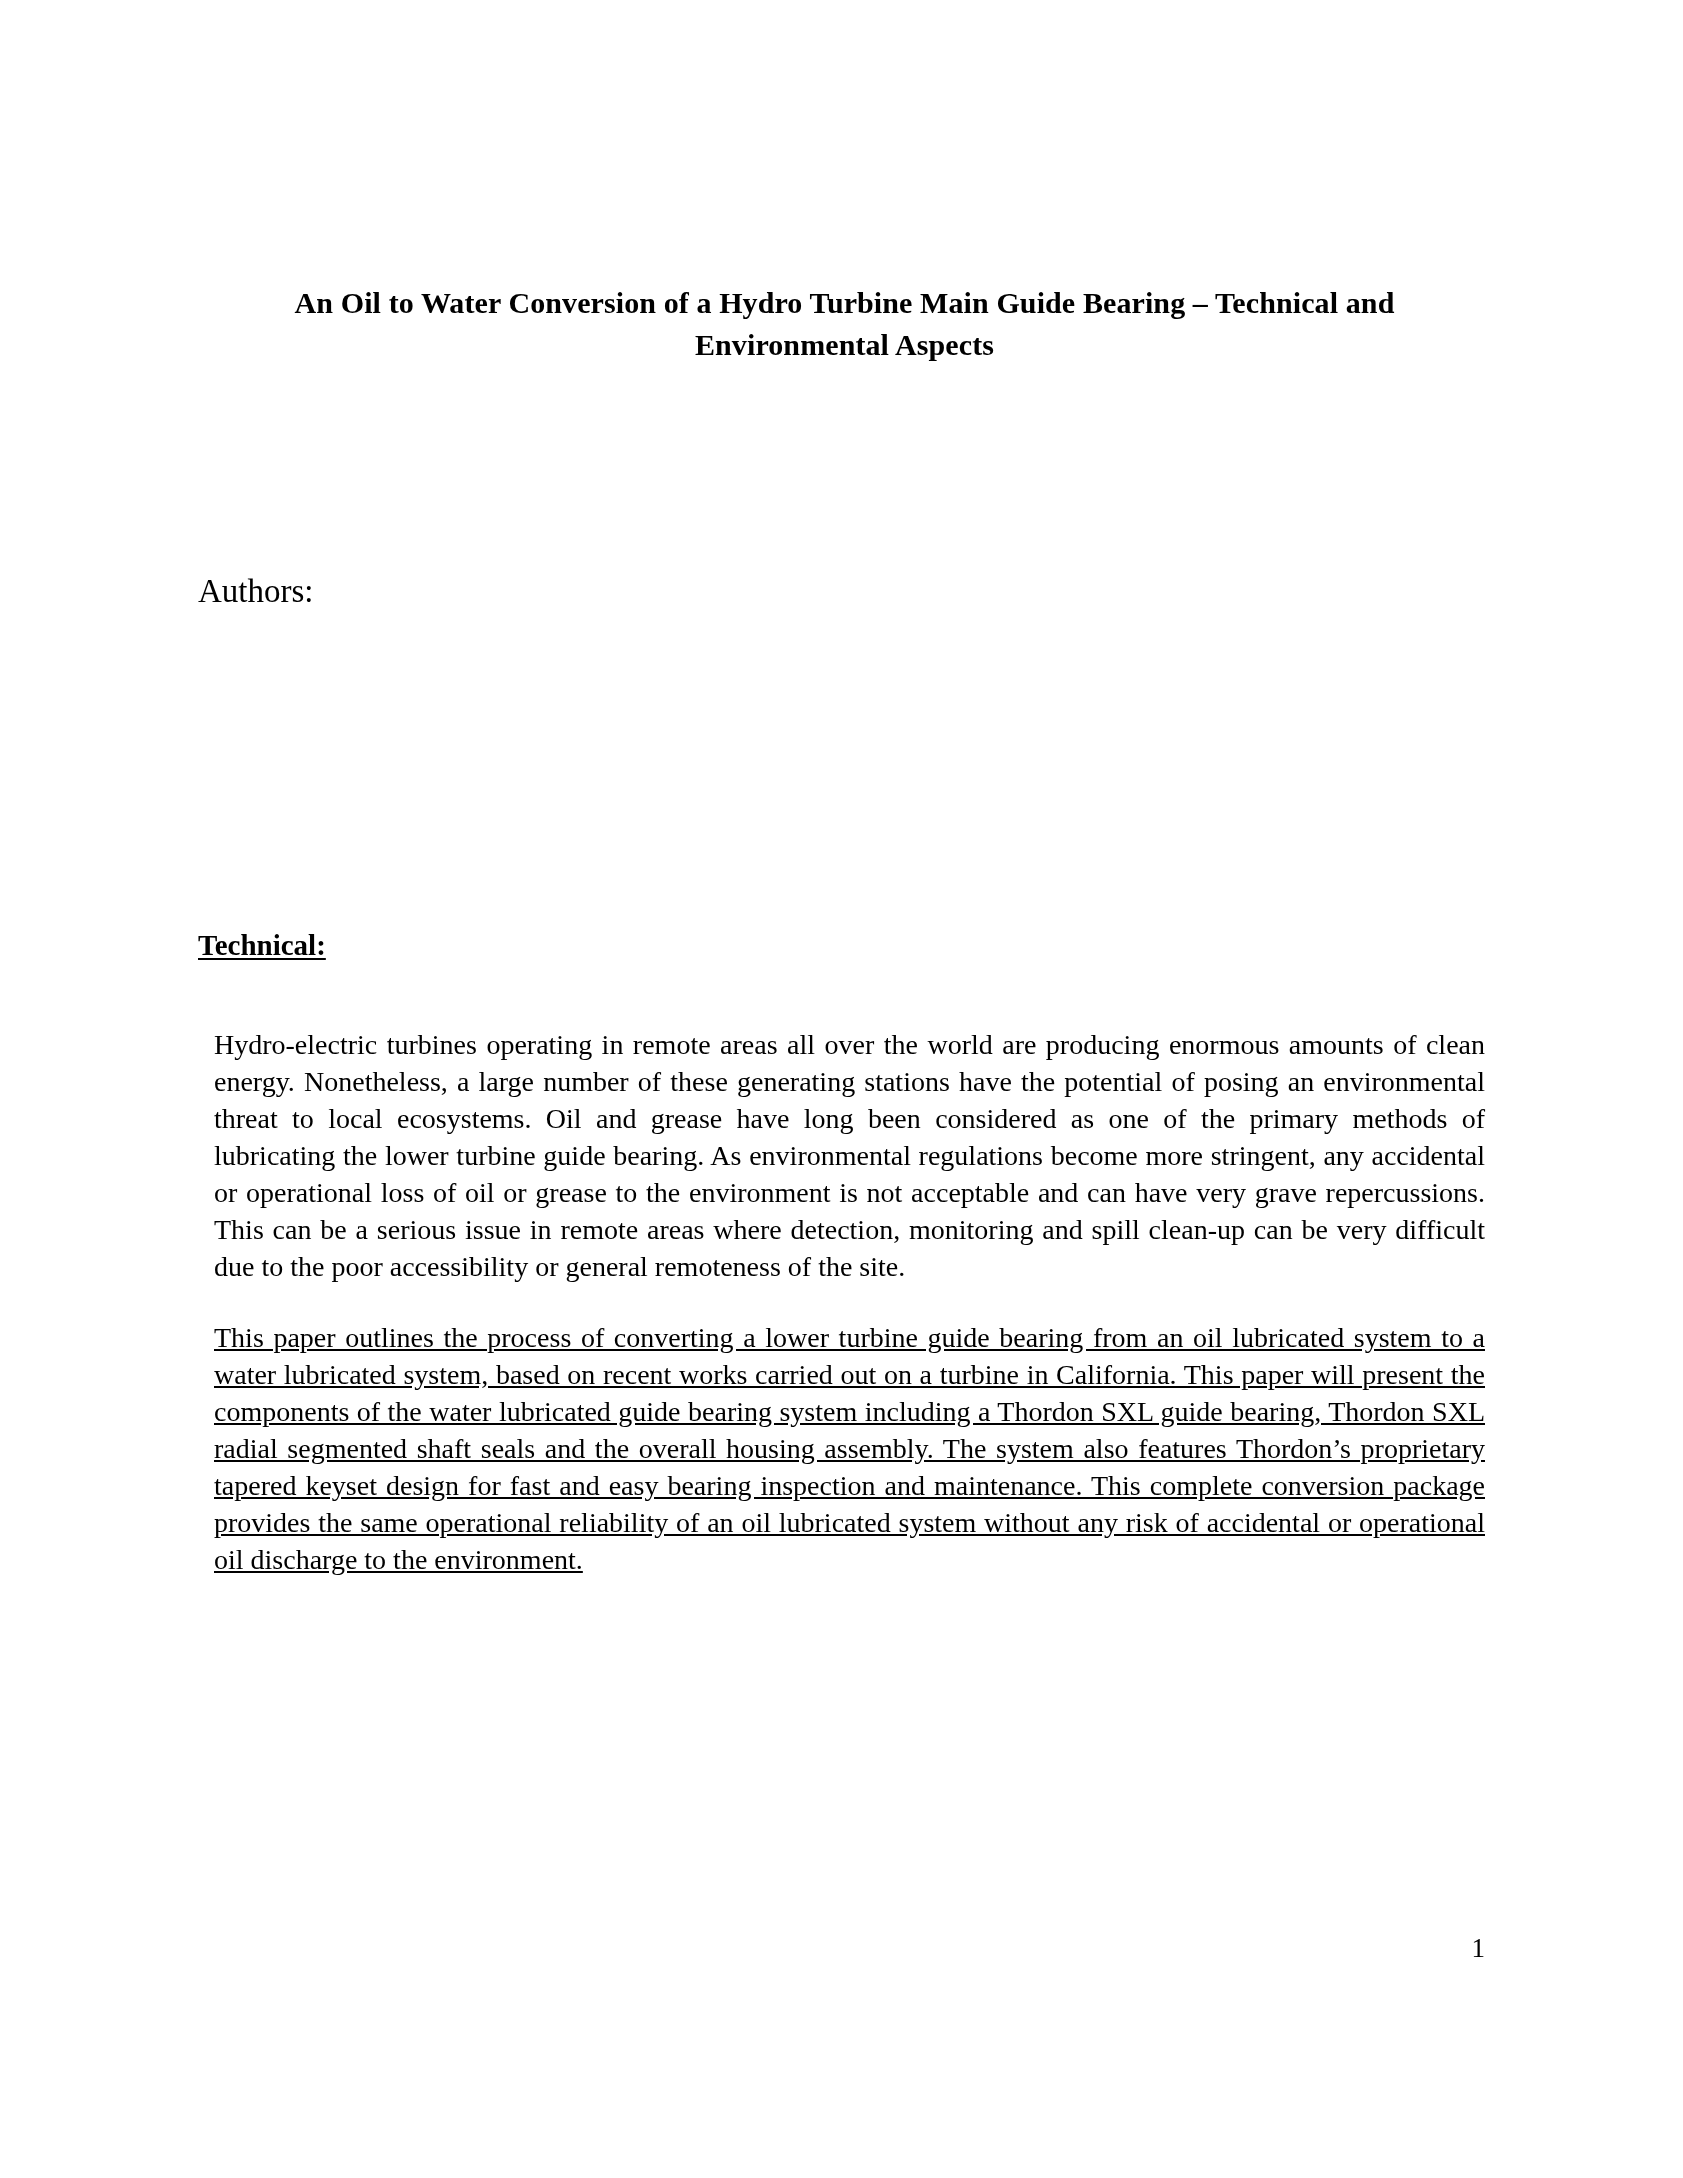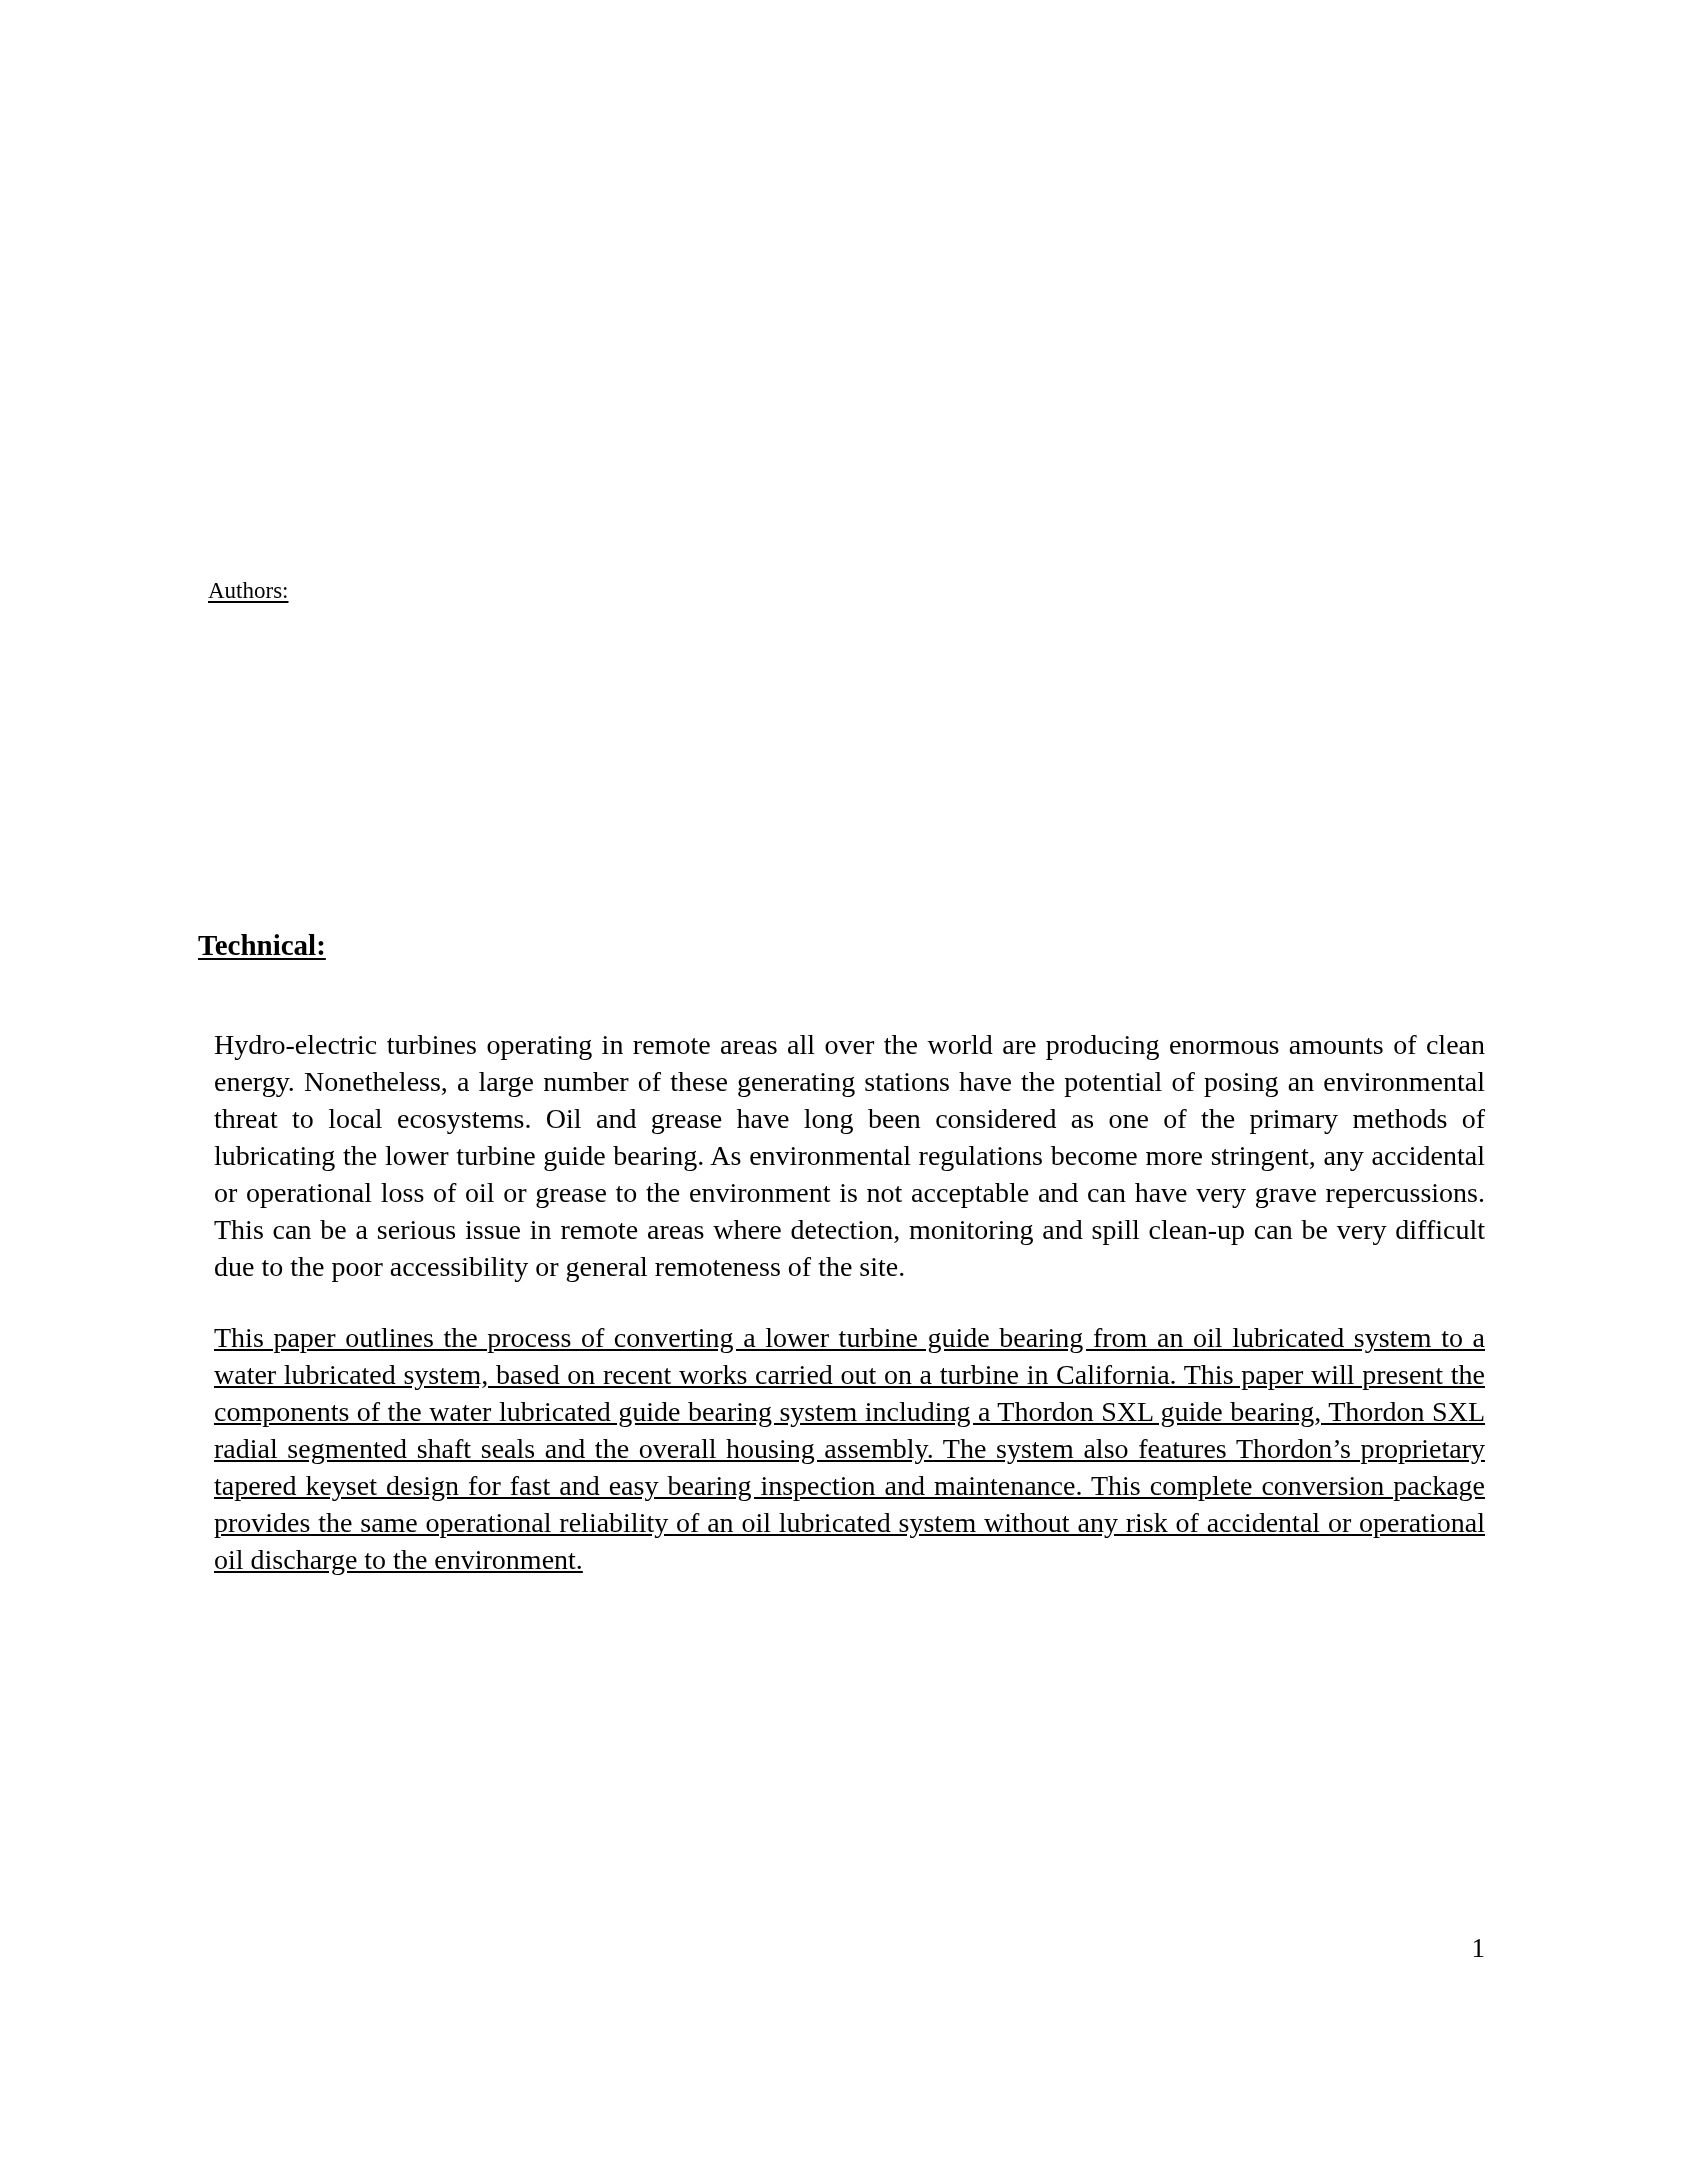--- a/index.html
+++ b/index.html
@@ -35,25 +35,23 @@
     font-size: 30px;
     line-height: 42px;
     letter-spacing: 0.1px;
   }
 
   
   .authors-heading {
     position: absolute;
     left: 198px;
     top: 572px;
-    font-size: 23px;
+    font-size: 33px;
     line-height: 38px;
-    text-decoration: underline;
     text-underline-offset: 3px;
-    margin-left: 10px;
   }
 
   .author-line {
     position: absolute;
     left: 198px;
     font-size: 29px;
     line-height: 38px;
     white-space: nowrap;
   }
   .author-line.a1 { top: 644px; }
@@ -100,20 +98,24 @@
     text-align: right;
     font-size: 27px;
     line-height: 34px;
   }
 </style>
 </head>
 <body>
 
 <div class="page">
 
+  <h1 class="doc-title">
+    <span>An Oil to Water Conversion of a Hydro Turbine Main Guide Bearing – Technical and</span>
+    <span>Environmental Aspects</span>
+  </h1>
 
   <div class="authors-heading">Authors:</div>
 
 
 
   <div class="abstract-heading">Technical:</div>
 
   <div class="abstract-body">
     <p class="para">Hydro-electric turbines operating in remote areas all over the world are producing enormous amounts of clean energy.  Nonetheless, a large number of these generating stations have the potential of posing an environmental threat to local ecosystems.  Oil and grease have long been considered as one of the primary methods of lubricating the lower turbine guide bearing.  As environmental regulations become more stringent, any accidental or operational loss of oil or grease to the environment is not acceptable and can have very grave repercussions.  This can be a serious issue in remote areas where detection, monitoring and spill clean-up can be very difficult due to the poor accessibility or general remoteness of the site.</p>
     <p class="para">This paper outlines the process of converting a lower turbine guide bearing from an oil lubricated system to a water lubricated system, based on recent works carried out on a turbine in California.  This paper will present the components of the water lubricated guide bearing system including a Thordon SXL guide bearing, Thordon SXL radial segmented shaft seals and the overall housing assembly.  The system also features Thordon’s proprietary tapered keyset design for fast and easy bearing inspection and maintenance.  This complete conversion package provides the same operational reliability of an oil lubricated system without any risk of accidental or operational oil discharge to the environment.</p>

